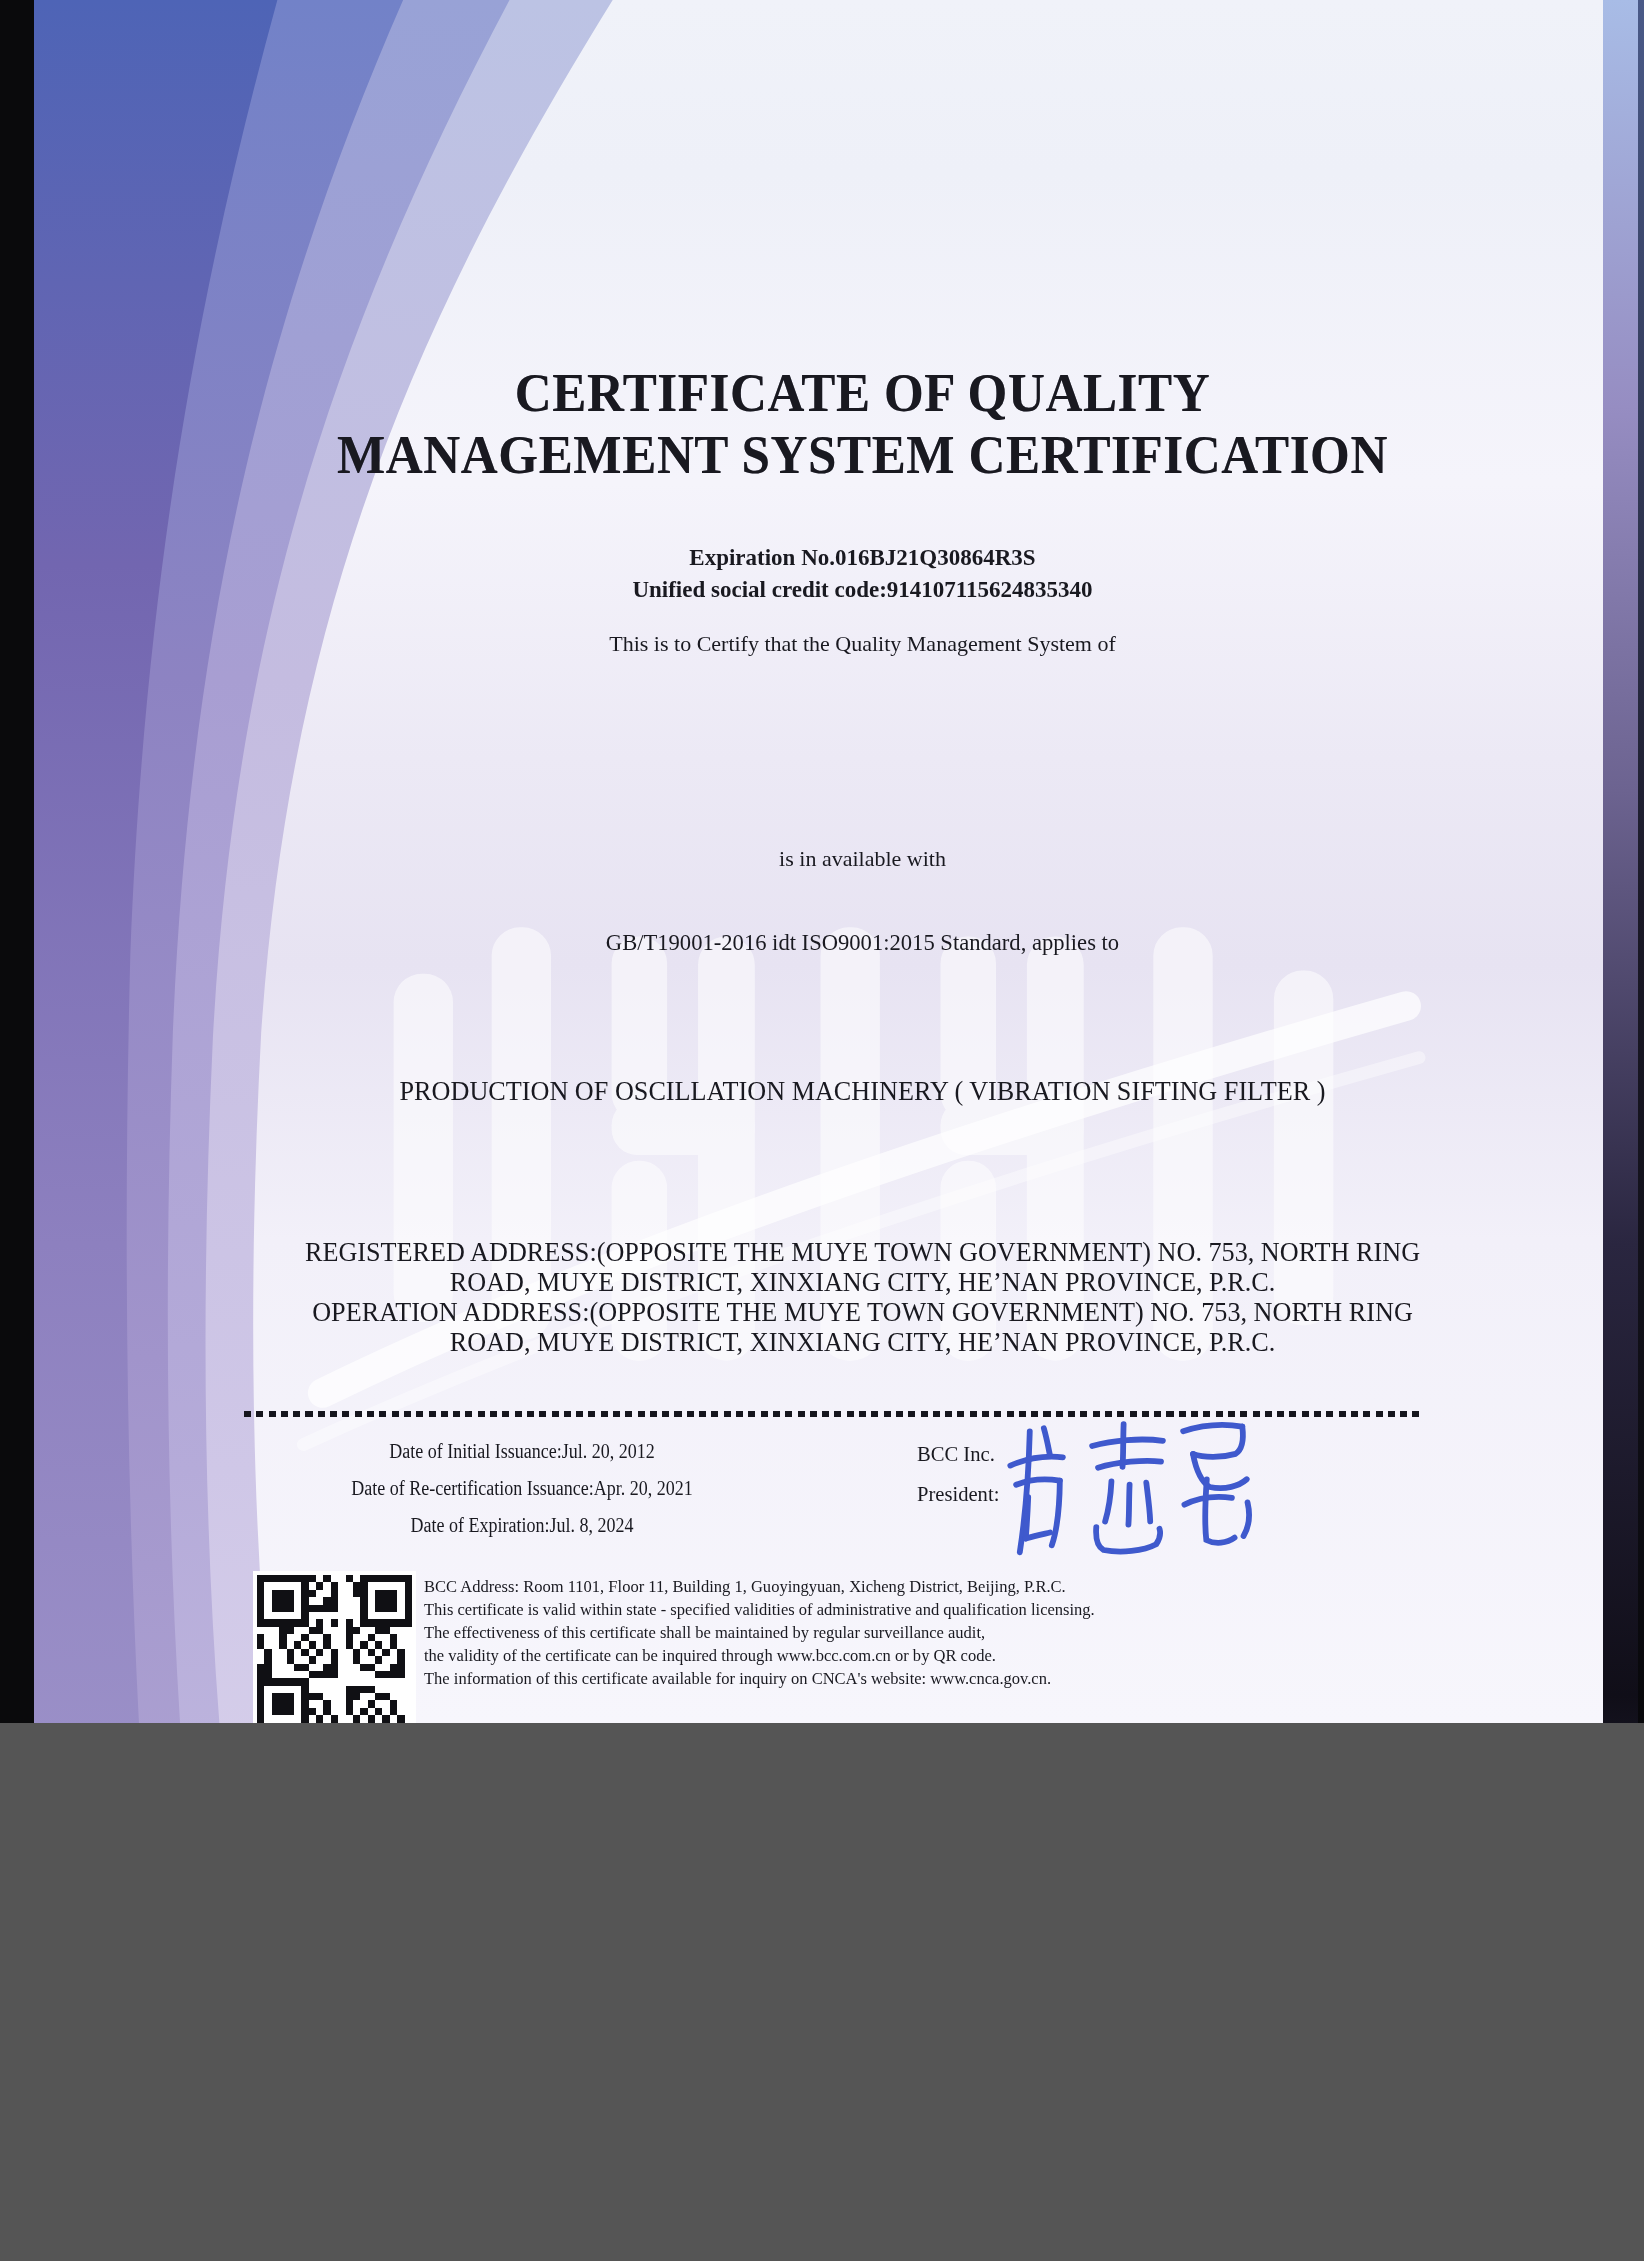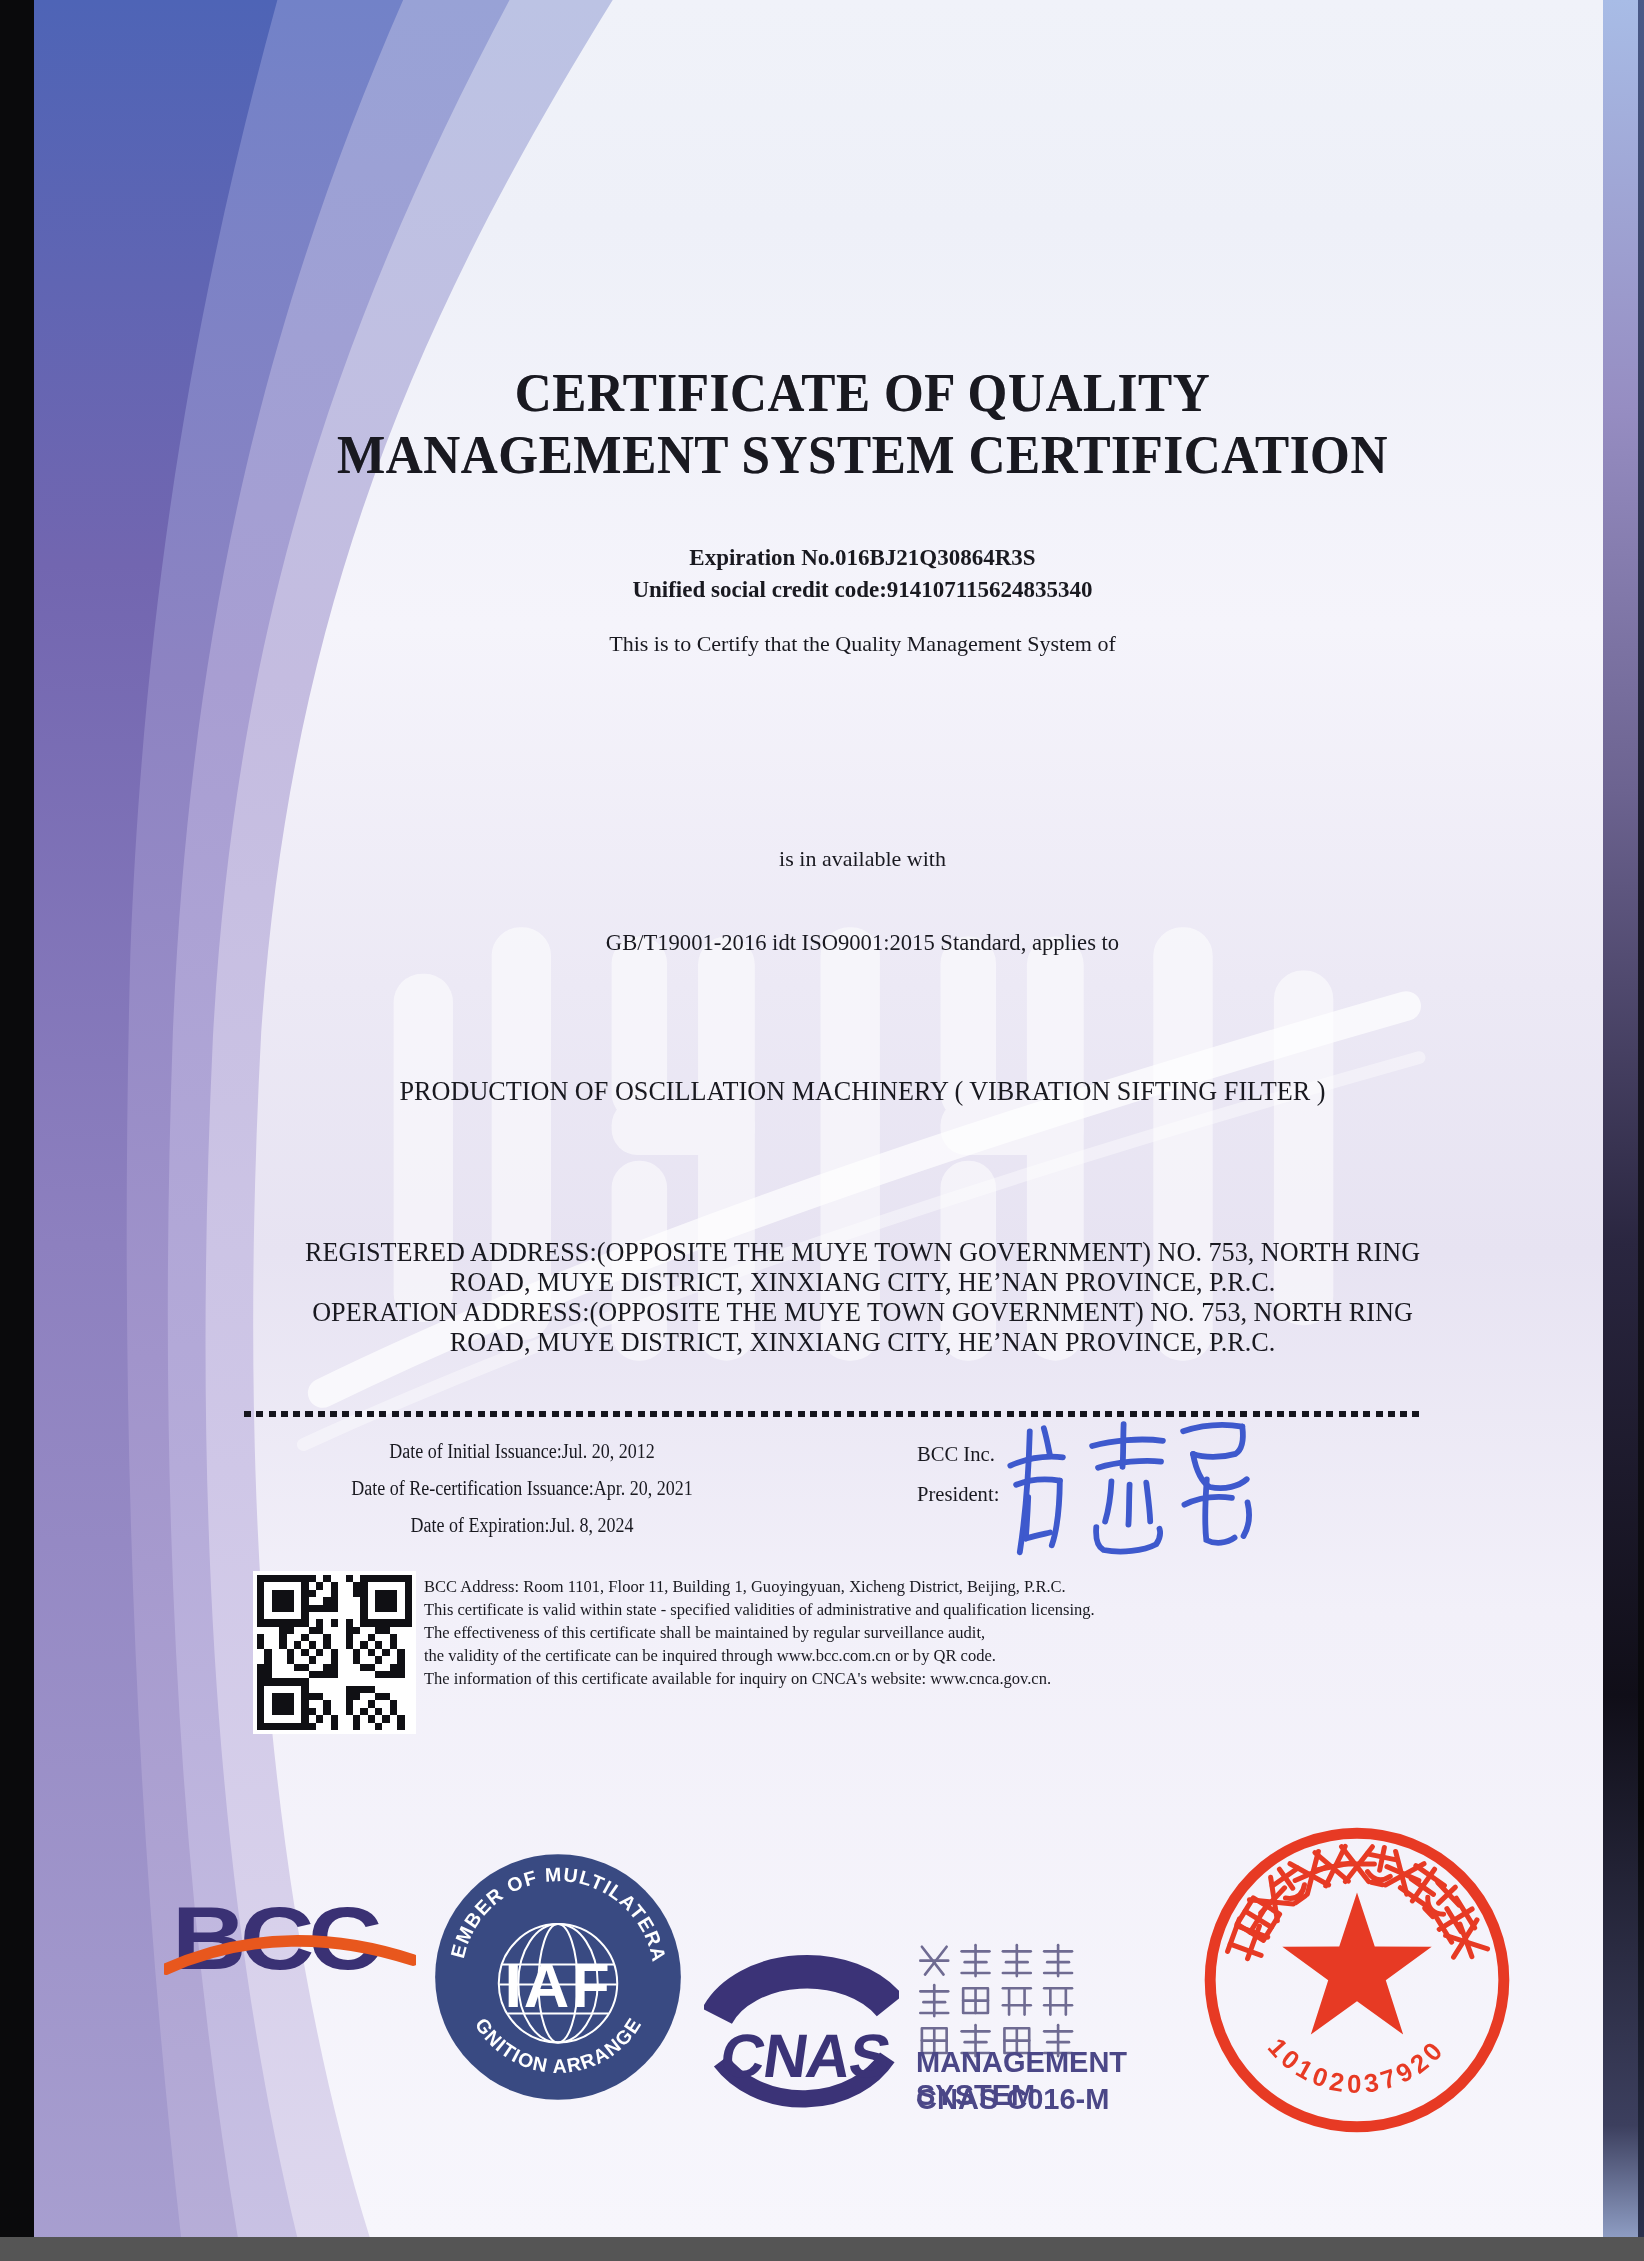--- a/index.html
+++ b/index.html
@@ -1,16 +1,16 @@
 <!DOCTYPE html>
 <html style="font-size:10.3px"><head>
 <meta charset="utf-8">
 <style>
   html,body{margin:0;padding:0;background:#555;}
-  .page{position:relative;width:1645px;height:2237px;overflow:hidden;
+  .page{position:relative;width:1645px;height:1723px;overflow:hidden;
         background:linear-gradient(180deg,#f0f2f9 0%,#eef0f8 10%,#f5f4fb 28%,#ece9f5 44%,#e7e3f2 56%,#f2f0f9 72%,#f7f6fc 100%);
         font-family:"Liberation Serif",serif;color:#191920;}
   svg{display:block}
   .abs{position:absolute}
   .ctr{text-align:center}
 
   
   #left-decor{position:absolute;left:0;top:0;z-index:1}
   #watermark{position:absolute;left:0;top:0;z-index:2}
   .edge-left{position:absolute;left:0;top:0;width:34px;height:2261px;background:#0a0a0c;z-index:6}

